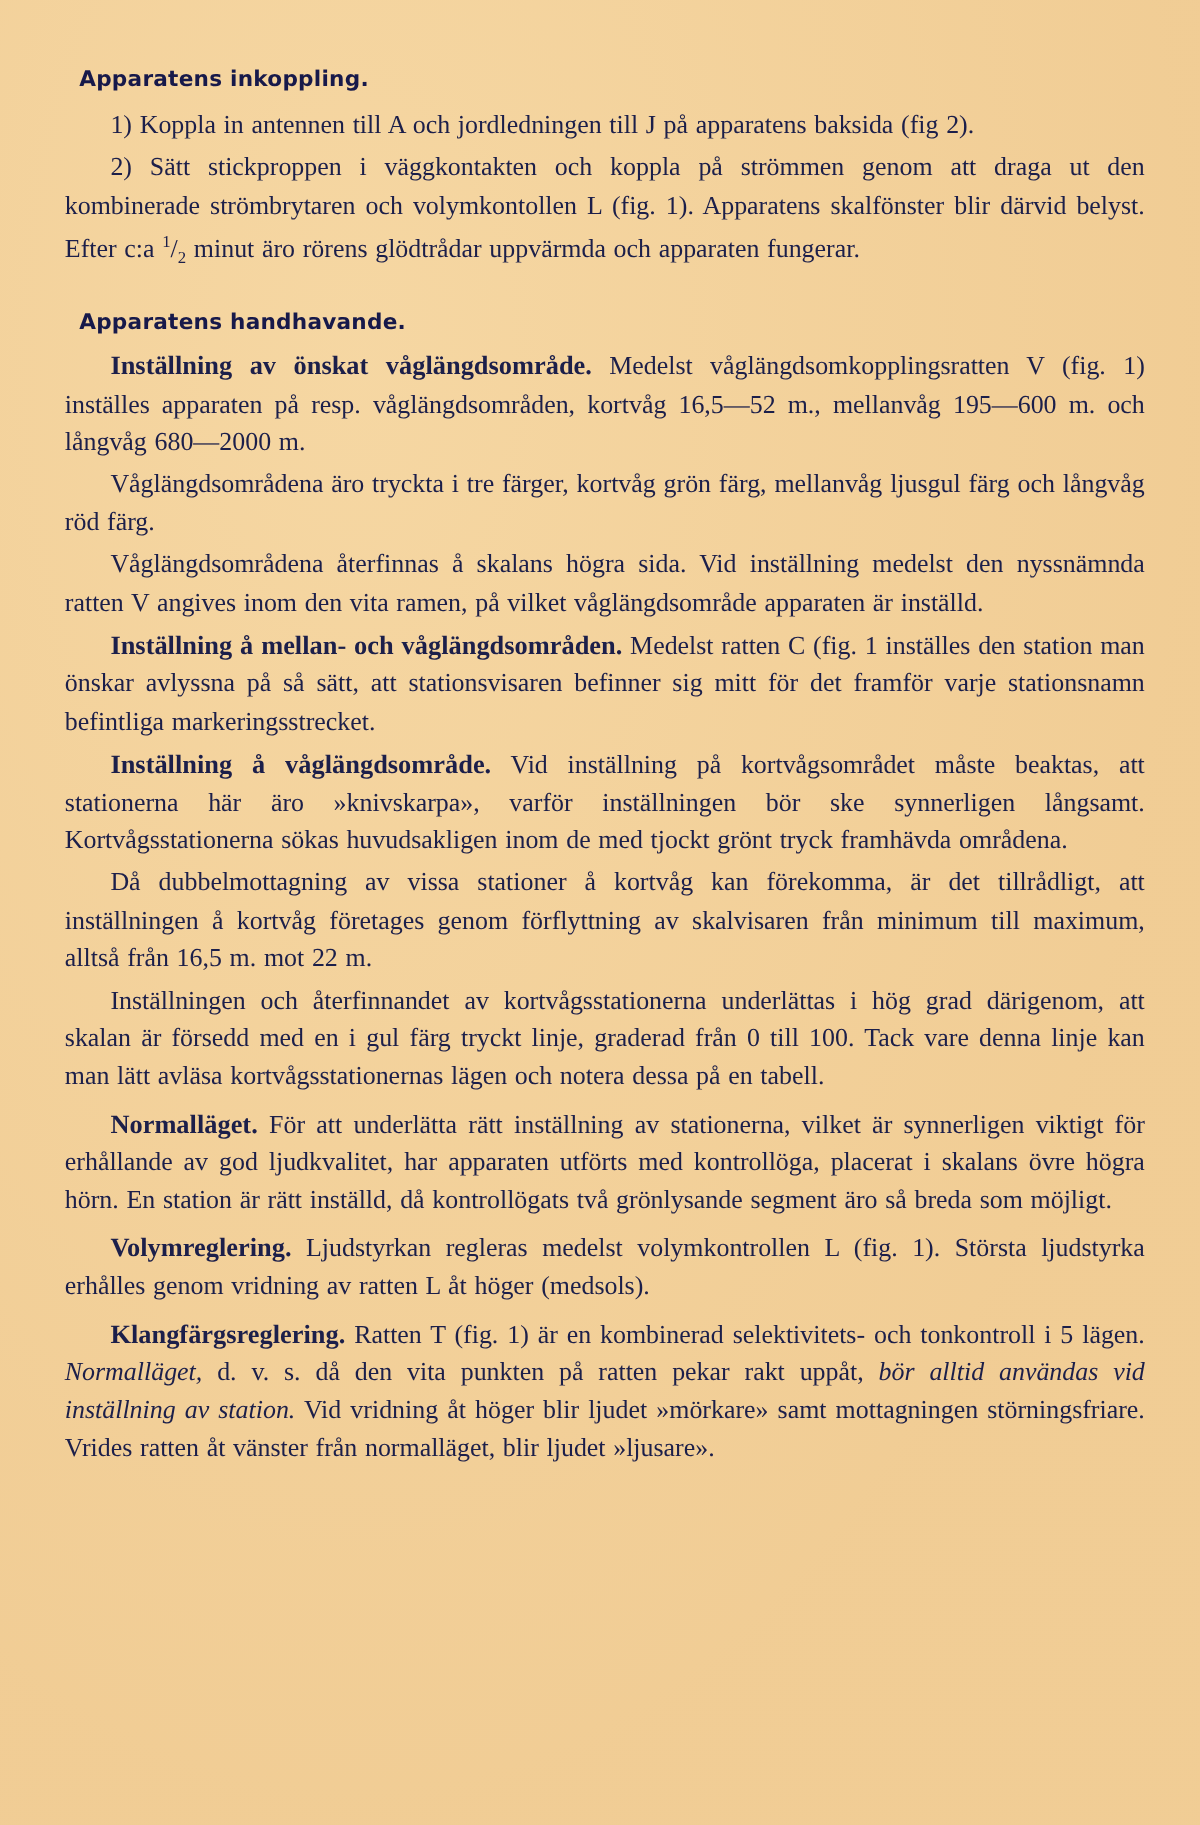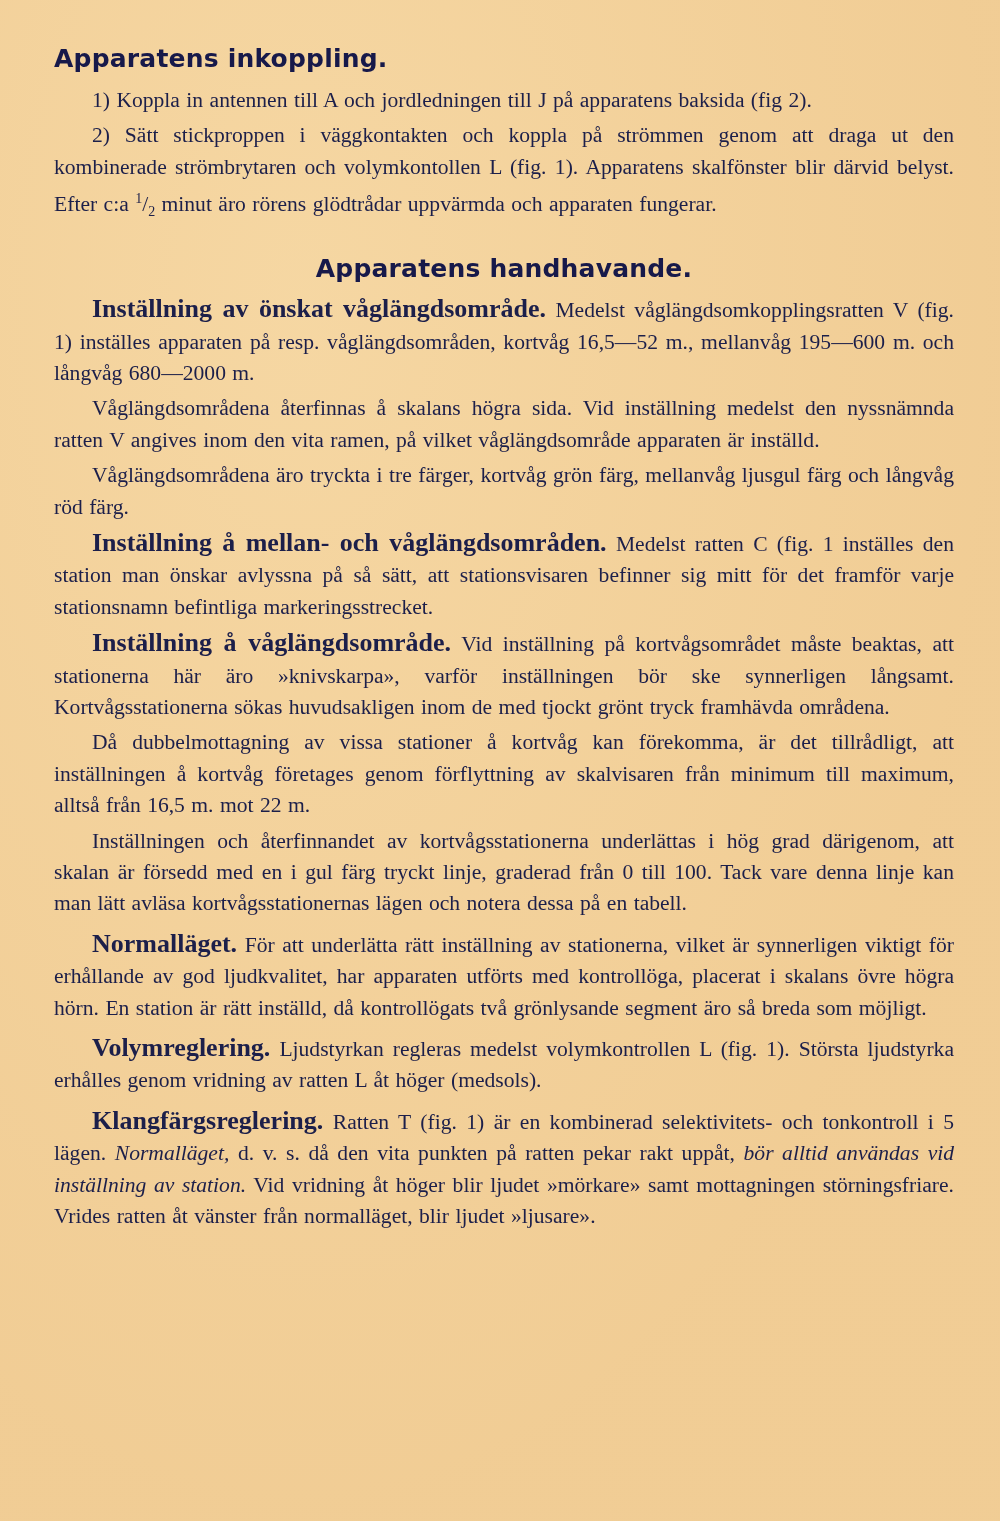--- a/index.html
+++ b/index.html
@@ -7,55 +7,55 @@
     width: 1000px; height: 1521px; overflow: hidden;
     background: #f2cf97;
     background-image: radial-gradient(ellipse at 30% 20%, rgba(248,220,170,0.6), rgba(236,196,140,0.2) 70%);
     color: #1c1f4a;
     font-family: "Liberation Serif", "DejaVu Serif", serif;
     position: relative;
   }
   .page { position: absolute; left: 54px; top: 44px; width: 900px; }
   h2 {
     font-family: "DejaVu Sans", "Liberation Sans", sans-serif;
-    font-weight: bold; font-size: 25px; margin: 0; letter-spacing: 0.2px;
+    font-weight: bold; font-size: 18px; margin: 12px; letter-spacing: 0.2px;
     color: #17194a;
   }
   .h2a { margin-bottom: 12px; }
-  .h2b { margin-top: 26px; margin-bottom: 10px; text-align: center; }
+  .h2b { margin-top: 26px; margin-bottom: 10px; }
   p {
     margin: 0 0 8px 0;
     font-size: 21.6px; line-height: 31.4px;
     text-align: justify; text-indent: 38px;
     word-spacing: 1px;
   }
   p.tight { margin-bottom: 4px; }
-  .lead { font-weight: bold; font-family: "Liberation Serif", serif; font-size: 26px; }
+  .lead { font-weight: bold; font-family: "Liberation Serif", serif; font-size: 22px; }
   i { font-style: italic; margin-top: 14px; }
   sup, sub { font-size: 14px; }
   .frac { white-space: nowrap; }
 </style>
 </head>
 <body>
 
 <div class="page">
 
   <h2 class="h2a">Apparatens inkoppling.</h2>
 
   <p class="tight">1) Koppla in antennen till A och jordledningen till J på apparatens baksida (fig 2).</p>
 
   <p><span>2) Sätt stickproppen i väggkontakten och koppla på strömmen genom att draga ut den kombinerade strömbrytaren och volymkontollen L (fig. 1). Apparatens skalfönster blir därvid belyst. Efter c:a </span><span class="frac"><sup>1</sup>/<sub>2</sub></span><span> minut äro rörens glödtrådar uppvärmda och apparaten fungerar.</span></p>
 
   <h2 class="h2b">Apparatens handhavande.</h2>
 
   <p class="tight"><span class="lead">Inställning av önskat våglängdsområde.</span><span> Medelst våglängdsomkopplingsratten V (fig. 1) inställes apparaten på resp. våglängdsområden, kortvåg 16,5—52 m., mellanvåg 195—600 m. och långvåg 680—2000 m.</span></p>
 
+  <p class="tight">Våglängdsområdena äro tryckta i tre färger, kortvåg grön färg, mellanvåg ljusgul färg och långvåg röd färg.</p>
+
   <p class="tight">Våglängdsområdena återfinnas å skalans högra sida. Vid inställning medelst den nyssnämnda ratten V angives inom den vita ramen, på vilket våglängdsområde apparaten är inställd.</p>
-
-  <p class="tight">Våglängdsområdena äro tryckta i tre färger, kortvåg grön färg, mellanvåg ljusgul färg och långvåg röd färg.</p>
 
   <p class="tight"><span class="lead">Inställning å mellan- och våglängdsområden.</span><span> Medelst ratten C (fig. 1 inställes den station man önskar avlyssna på så sätt, att stationsvisaren befinner sig mitt för det framför varje stationsnamn befintliga markeringsstrecket.</span></p>
 
   <p class="tight"><span class="lead">Inställning å våglängdsområde.</span><span> Vid inställning på kortvågsområdet måste beaktas, att stationerna här äro »knivskarpa», varför inställningen bör ske synnerligen långsamt. Kortvågsstationerna sökas huvudsakligen inom de med tjockt grönt tryck framhävda områdena.</span></p>
 
   <p class="tight">Då dubbelmottagning av vissa stationer å kortvåg kan förekomma, är det tillrådligt, att inställningen å kortvåg företages genom förflyttning av skalvisaren från minimum till maximum, alltså från 16,5 m. mot 22 m.</p>
 
   <p>Inställningen och återfinnandet av kortvågsstationerna underlättas i hög grad därigenom, att skalan är försedd med en i gul färg tryckt linje, graderad från 0 till 100. Tack vare denna linje kan man lätt avläsa kortvågsstationernas lägen och notera dessa på en tabell.</p>
 
   <p><span class="lead">Normalläget.</span><span> För att underlätta rätt inställning av stationerna, vilket är synnerligen viktigt för erhållande av god ljudkvalitet, har apparaten utförts med kontrollöga, placerat i skalans övre högra hörn. En station är rätt inställd, då kontrollögats två grönlysande segment äro så breda som möjligt.</span></p>

